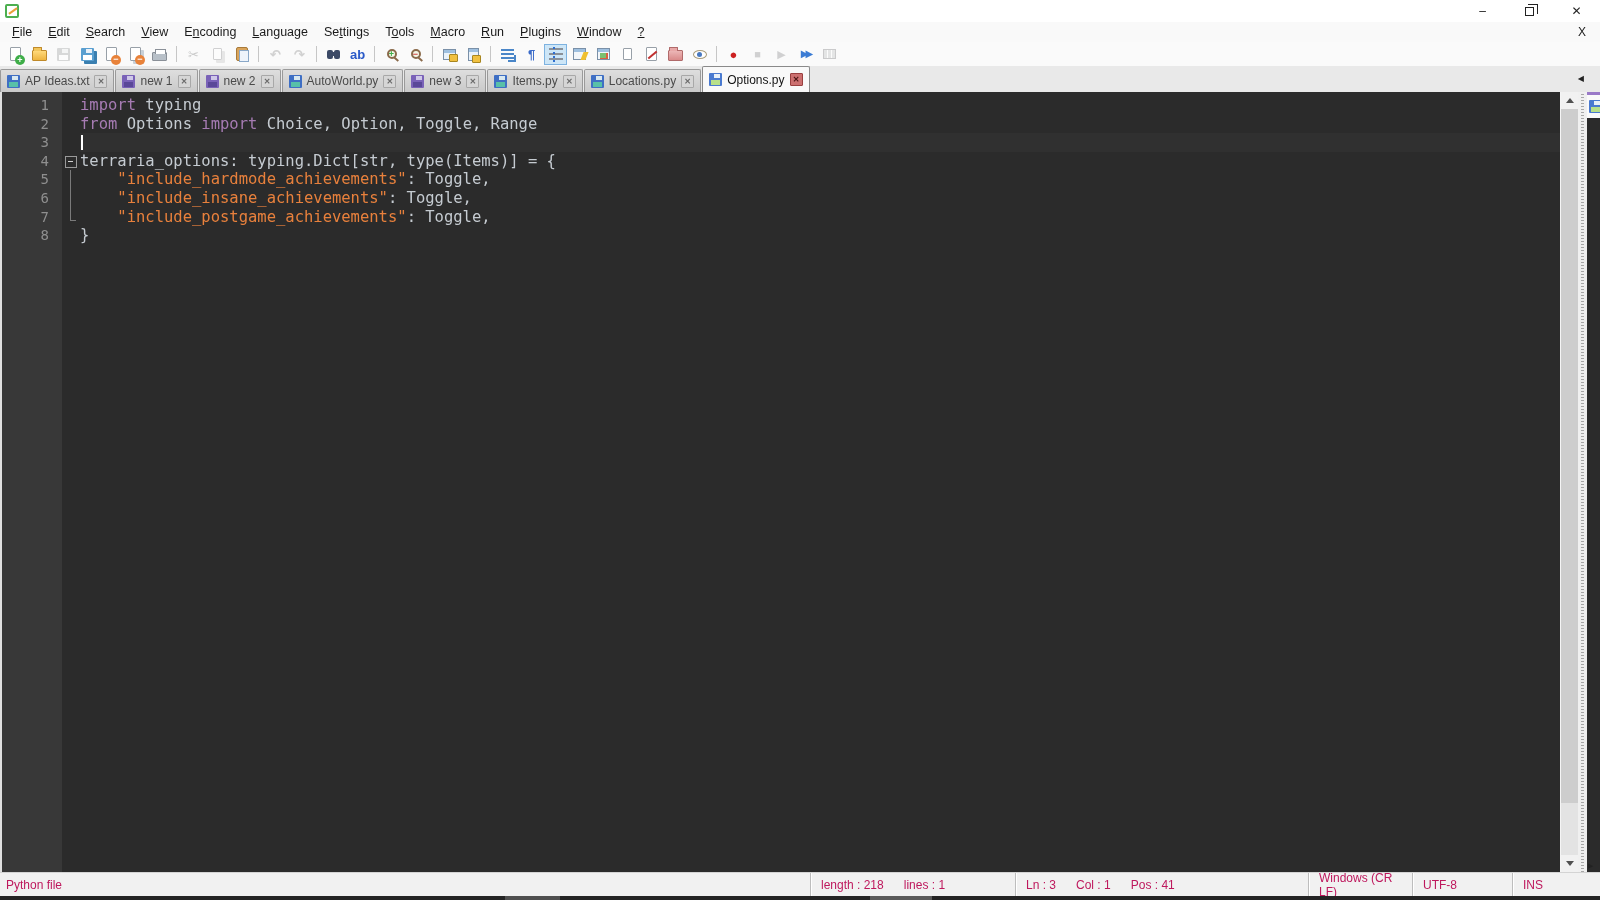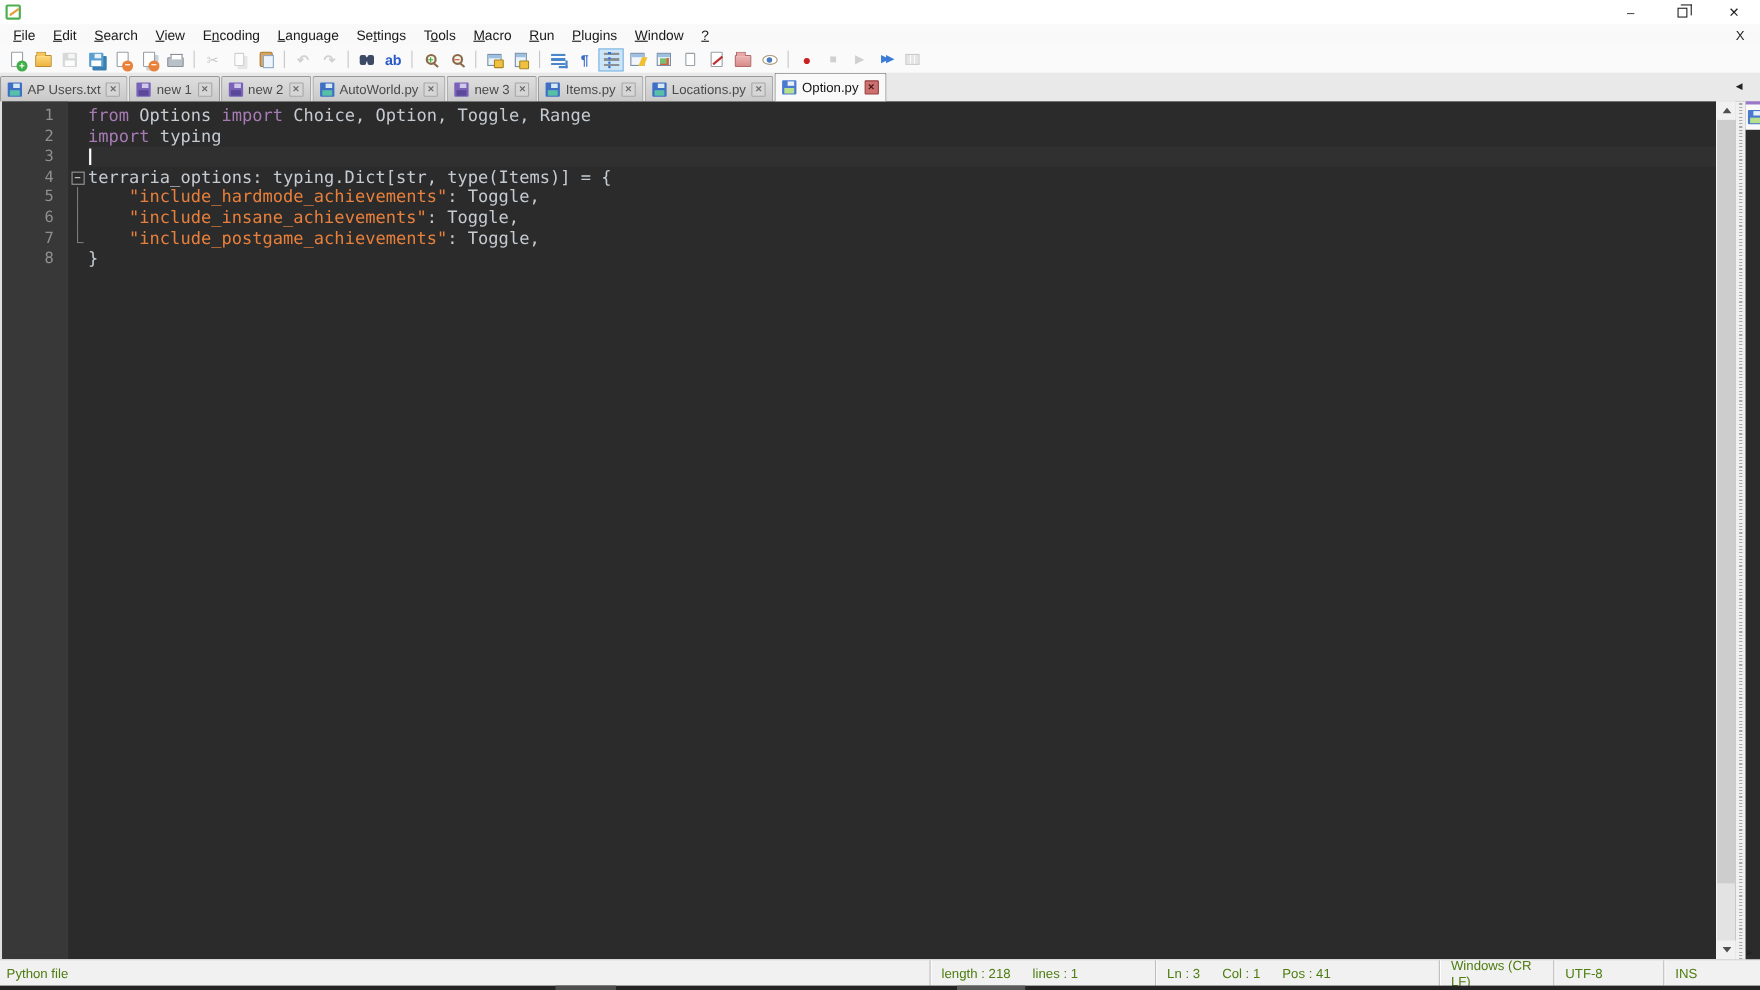--- a/index.html
+++ b/index.html
@@ -124,25 +124,25 @@
   
   .splitter{width:9px;flex:none;background:#f0f0f0;
     background-image:repeating-linear-gradient(0deg,#a8a8a8 0 1px,transparent 1px 3px);background-size:3px 100%;background-position:3px 0;background-repeat:no-repeat}
   .sliver{width:13px;flex:none;display:flex;flex-direction:column;background:#e9e9e9;position:relative}
   .sliver-tab{height:26px;background:#fafafa;border-top:3px solid #9a7ac8;display:flex;align-items:center;justify-content:flex-start;flex:none}
   .sliver-dark{flex:1;background:var(--editor-bg)}
   .sliver-arrow{position:absolute;bottom:2px;left:1px;font-size:7px;color:#222}
 
   
   .statusbar{height:24px;background:var(--status);border-top:1px solid #d4d4d4;display:flex;align-items:center;
-    font-size:12px;color:#4d7c0f;flex:none}
+    font-size:12px;color:#be185d;flex:none}
   .scell{height:100%;display:flex;align-items:center;padding:0 10px;border-left:1px solid #bdbdbd;box-shadow:inset 1px 0 0 #ffffff}
   .scell:first-child{border-left:none;box-shadow:none;flex:1;padding-left:6px}
   .scell .gap{display:inline-block;width:20px}
-  .w-len{width:205px}.w-pos{width:258px}.w-eol{width:104px}.w-enc{width:100px}.w-ins{width:88px}
+  .w-len{width:205px}.w-pos{width:293px}.w-eol{width:104px}.w-enc{width:100px}.w-ins{width:88px}
 
   .bottom-strip{height:4px;background:#242424;position:relative;flex:none}
   .bottom-strip i{position:absolute;top:0;bottom:0;background:#4f4f4f}
 </style>
 </head>
 <body>
 
 <div class="window">
 
   <div class="titlebar">
@@ -275,21 +275,21 @@
         <span class="glyph" style="color:#3a7bd4;font-size:10px;letter-spacing:-3px">▶▶</span>
       </span>
       <span class="tb i-save-macro disabled">
         <span class="gridico"></span>
       </span>
     </div>
 
   <div class="tabrow" id="tabbar">
       <div class="tab">
         <span class="floppy saved"></span>
-        <span>AP Users.txt</span>
+        <span>AP Ideas.txt</span>
         <span class="tabx">✕</span>
       </div>
       <div class="tab">
         <span class="floppy new"></span>
         <span>new 1</span>
         <span class="tabx">✕</span>
       </div>
       <div class="tab">
         <span class="floppy new"></span>
         <span>new 2</span>
@@ -310,21 +310,21 @@
         <span>Items.py</span>
         <span class="tabx">✕</span>
       </div>
       <div class="tab">
         <span class="floppy saved"></span>
         <span>Locations.py</span>
         <span class="tabx">✕</span>
       </div>
       <div class="tab active">
         <span class="floppy activef"></span>
-        <span>Option.py</span>
+        <span>Options.py</span>
         <span class="tabx">✕</span>
       </div>
       <span class="tabscroll-left">◀</span>
     </div>
 
   <div class="editor-row">
     <div class="gutter" id="gutter">
         <div>1</div>
         <div>2</div>
         <div>3</div>
@@ -338,22 +338,22 @@
         <div class="foldcell"></div>
         <div class="foldcell"></div>
         <div class="foldcell"></div>
         <div class="foldcell open"></div>
         <div class="foldcell line"></div>
         <div class="foldcell line"></div>
         <div class="foldcell corner"></div>
         <div class="foldcell"></div>
       </div>
     <div class="codecol" id="codecol">
+        <div class="cline"><span class="seg-kw">import</span><span class="seg-df"> typing</span></div>
         <div class="cline"><span class="seg-kw">from</span><span class="seg-df"> Options </span><span class="seg-kw">import</span><span class="seg-df"> Choice, Option, Toggle, Range</span></div>
-        <div class="cline"><span class="seg-kw">import</span><span class="seg-df"> typing</span></div>
         <div class="cline current"><span class="caret"></span></div>
         <div class="cline"><span class="seg-df">terraria_options: typing.Dict[str, type(Items)] = {</span></div>
         <div class="cline"><span class="seg-df">    </span><span class="seg-str">"include_hardmode_achievements"</span><span class="seg-df">: Toggle,</span></div>
         <div class="cline"><span class="seg-df">    </span><span class="seg-str">"include_insane_achievements"</span><span class="seg-df">: Toggle,</span></div>
         <div class="cline"><span class="seg-df">    </span><span class="seg-str">"include_postgame_achievements"</span><span class="seg-df">: Toggle,</span></div>
         <div class="cline"><span class="seg-df">}</span></div>
       </div>
 
     <div class="vscroll">
       <div class="sbtn">

